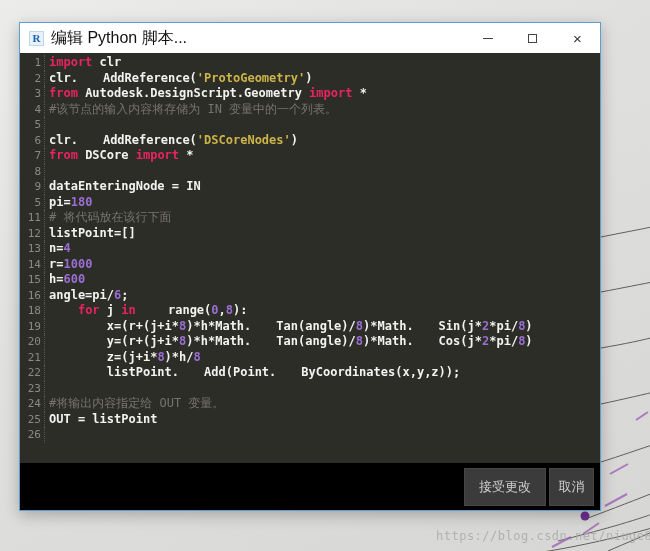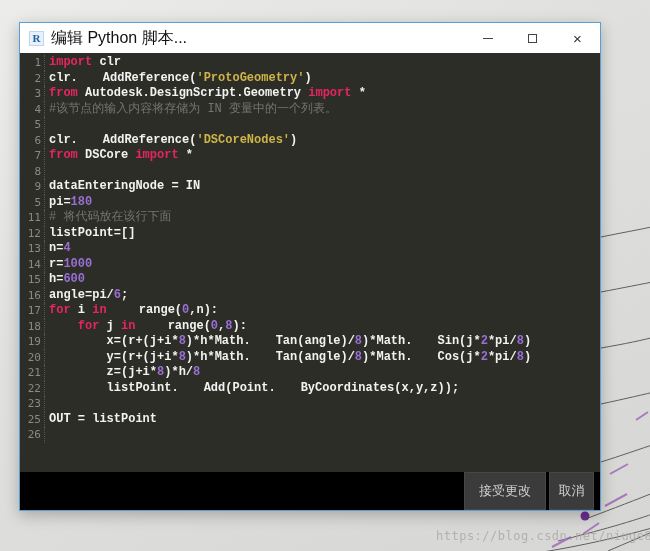--- a/index.html
+++ b/index.html
@@ -51,30 +51,30 @@
     font-size:12px; line-height:15.5px; font-weight:bold;
     padding-top:2px;
   }
   .code-line { display:flex; height:15.5px; white-space:pre; }
   .gutter {
     flex:none; width:25px; text-align:right;
     color:var(--gutter_num); font-weight:normal; font-size:11px;
     border-right:1px dotted #56564d;
     padding-right:3px; margin-right:4px;
   }
-  .code-text { flex:1;font-family:Liberation Mono, monospace; }
+  .code-text { flex:1; }
   .tok-pl  { color:var(--plain); }
   .tok-fn  { color:var(--plain);margin-left:25px; }
   .tok-kw  { color:var(--keyword); }
   .tok-str { color:var(--string); }
   .tok-num { color:var(--number); }
   .tok-cm  { color:var(--comment); font-weight:normal; }
   
   .footer {
-    height:38px; flex:none; background:#000;
+    height:47px; flex:none; background:#000;
     display:flex; align-items:center; justify-content:flex-end;
     gap:3px; padding-right:6px;
   }
   .dlg-btn {
     height:38px; background:#3b3b3b; border:1px solid #474747;
     color:#cfcfcf; font-size:13px; font-family:"Liberation Sans", sans-serif;
     display:flex; align-items:center; justify-content:center;
     cursor:default;
   }
   .btn-accept { width:82px; }
@@ -134,27 +134,27 @@
       <div class="code-line"><span class="gutter">7</span><span class="code-text"><span class="tok-kw">from</span><span class="tok-pl"> DSCore </span><span class="tok-kw">import</span><span class="tok-pl"> *</span></span></div>
       <div class="code-line"><span class="gutter">8</span><span class="code-text"></span></div>
       <div class="code-line"><span class="gutter">9</span><span class="code-text"><span class="tok-pl">dataEnteringNode = IN</span></span></div>
       <div class="code-line"><span class="gutter">5</span><span class="code-text"><span class="tok-pl">pi=</span><span class="tok-num">180</span></span></div>
       <div class="code-line"><span class="gutter">11</span><span class="code-text"><span class="tok-cm"># 将代码放在该行下面</span></span></div>
       <div class="code-line"><span class="gutter">12</span><span class="code-text"><span class="tok-pl">listPoint=[]</span></span></div>
       <div class="code-line"><span class="gutter">13</span><span class="code-text"><span class="tok-pl">n=</span><span class="tok-num">4</span></span></div>
       <div class="code-line"><span class="gutter">14</span><span class="code-text"><span class="tok-pl">r=</span><span class="tok-num">1000</span></span></div>
       <div class="code-line"><span class="gutter">15</span><span class="code-text"><span class="tok-pl">h=</span><span class="tok-num">600</span></span></div>
       <div class="code-line"><span class="gutter">16</span><span class="code-text"><span class="tok-pl">angle=pi/</span><span class="tok-num">6</span><span class="tok-pl">;</span></span></div>
-      <div class="code-line"><span class="gutter">17</span><span class="code-text"><span class="tok-kw">for</span><span class="tok-pl"> i </span><span class="tok-kw">in</span><span class="tok-pl"> </span><span class="tok-fn">range</span><span class="tok-pl">(</span><span class="tok-num">0</span><span class="tok-pl">,n):</span></span></div>
       <div class="code-line"><span class="gutter">18</span><span class="code-text"><span class="tok-pl">    </span><span class="tok-kw">for</span><span class="tok-pl"> j </span><span class="tok-kw">in</span><span class="tok-pl"> </span><span class="tok-fn">range</span><span class="tok-pl">(</span><span class="tok-num">0</span><span class="tok-pl">,</span><span class="tok-num">8</span><span class="tok-pl">):</span></span></div>
       <div class="code-line"><span class="gutter">19</span><span class="code-text"><span class="tok-pl">        x=(r+(j+i*</span><span class="tok-num">8</span><span class="tok-pl">)*h*Math.</span><span class="tok-fn">Tan</span><span class="tok-pl">(angle)/</span><span class="tok-num">8</span><span class="tok-pl">)*Math.</span><span class="tok-fn">Sin</span><span class="tok-pl">(j*</span><span class="tok-num">2</span><span class="tok-pl">*pi/</span><span class="tok-num">8</span><span class="tok-pl">)</span></span></div>
       <div class="code-line"><span class="gutter">20</span><span class="code-text"><span class="tok-pl">        y=(r+(j+i*</span><span class="tok-num">8</span><span class="tok-pl">)*h*Math.</span><span class="tok-fn">Tan</span><span class="tok-pl">(angle)/</span><span class="tok-num">8</span><span class="tok-pl">)*Math.</span><span class="tok-fn">Cos</span><span class="tok-pl">(j*</span><span class="tok-num">2</span><span class="tok-pl">*pi/</span><span class="tok-num">8</span><span class="tok-pl">)</span></span></div>
       <div class="code-line"><span class="gutter">21</span><span class="code-text"><span class="tok-pl">        z=(j+i*</span><span class="tok-num">8</span><span class="tok-pl">)*h/</span><span class="tok-num">8</span></span></div>
       <div class="code-line"><span class="gutter">22</span><span class="code-text"><span class="tok-pl">        listPoint.</span><span class="tok-fn">Add</span><span class="tok-pl">(Point.</span><span class="tok-fn">ByCoordinates</span><span class="tok-pl">(x,y,z));</span></span></div>
       <div class="code-line"><span class="gutter">23</span><span class="code-text"></span></div>
+      <div class="code-line"><span class="gutter">24</span><span class="code-text"><span class="tok-cm">#将输出内容指定给 OUT 变量。</span></span></div>
       <div class="code-line"><span class="gutter">25</span><span class="code-text"><span class="tok-pl">OUT = listPoint</span></span></div>
       <div class="code-line"><span class="gutter">26</span><span class="code-text"></span></div>
     </div>
 
   <div class="footer">
     <button class="dlg-btn btn-accept">接受更改</button>
     <button class="dlg-btn btn-cancel">取消</button>
   </div>
 </div>
 

